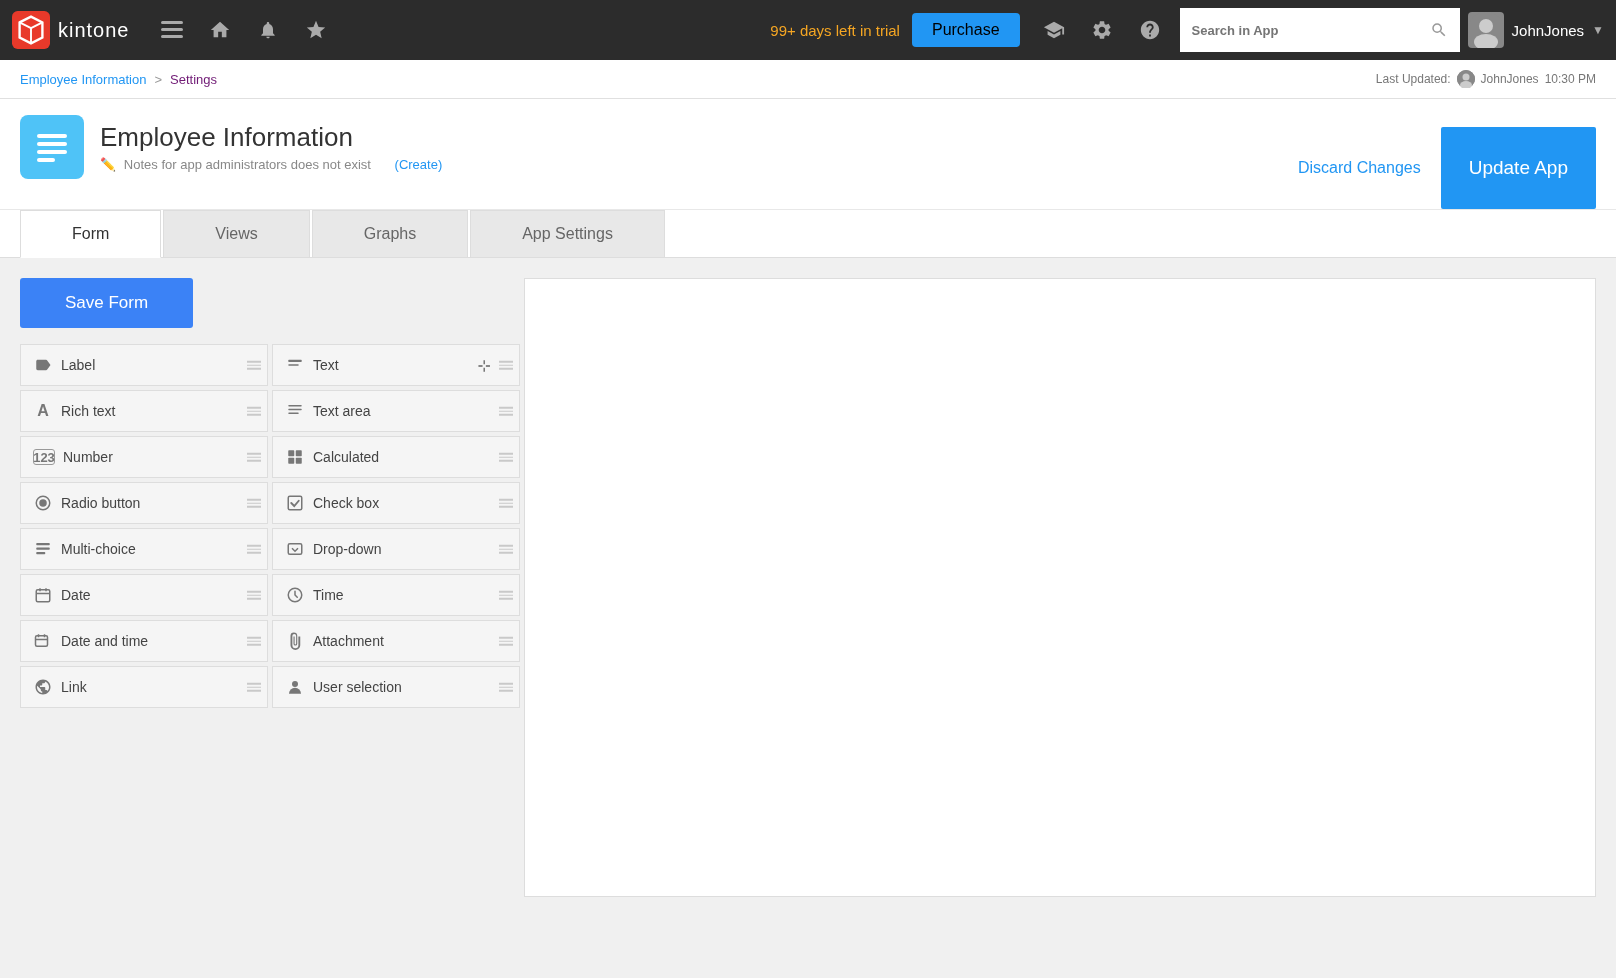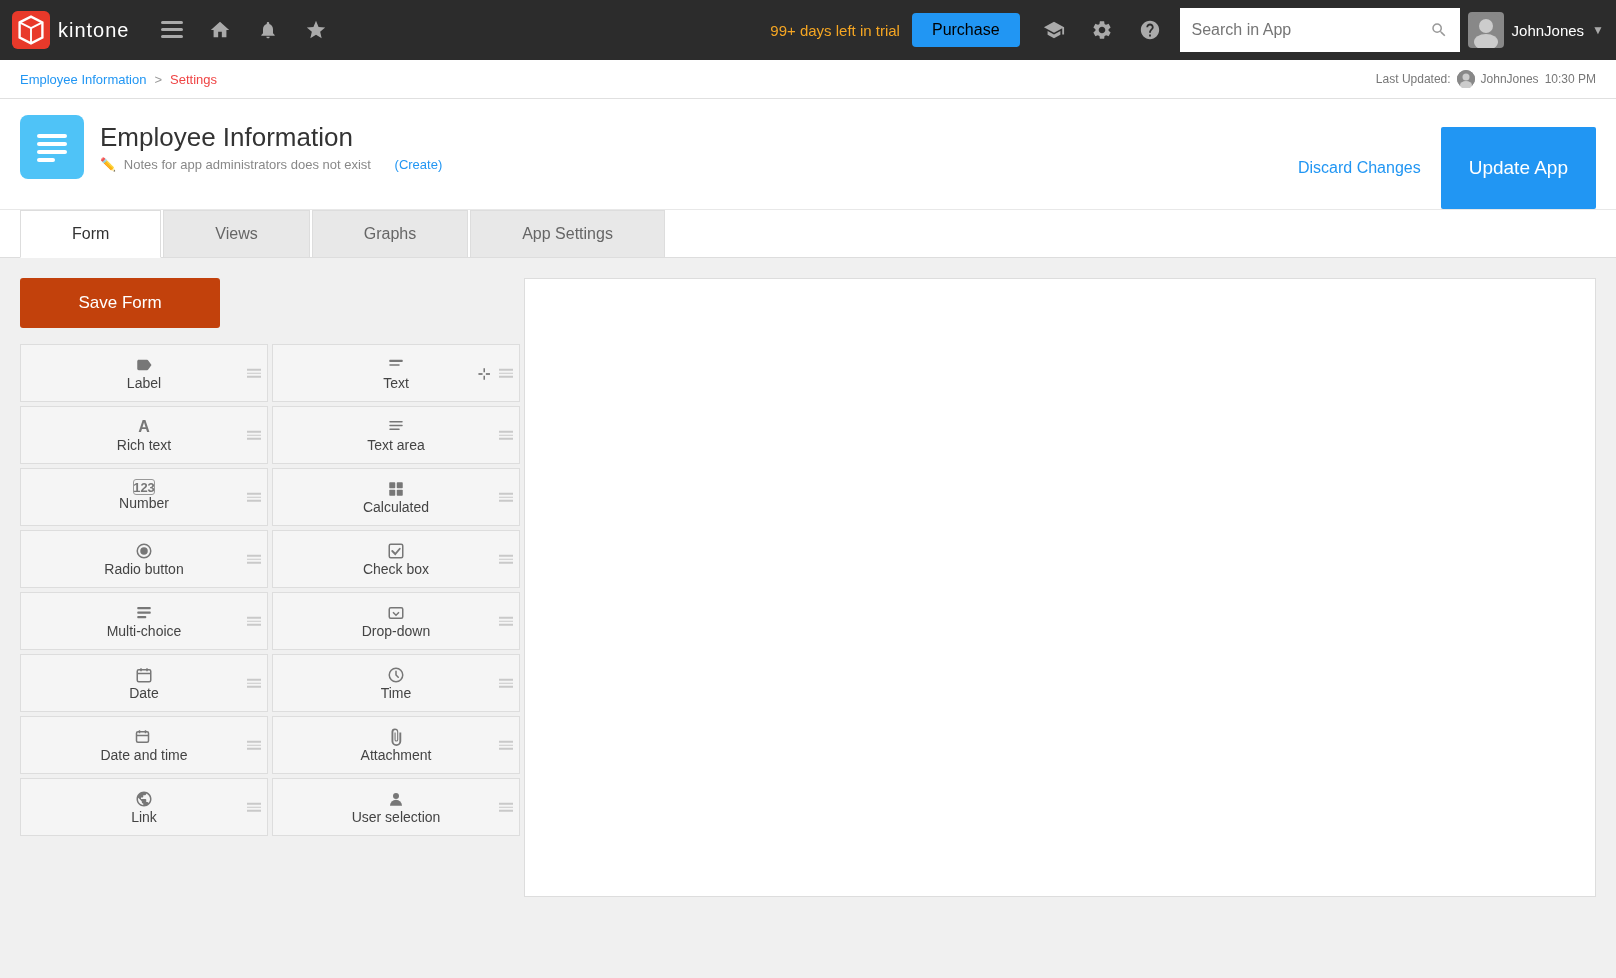--- a/index.html
+++ b/index.html
@@ -80,24 +80,25 @@
       display: flex;
       align-items: center;
       padding: 0 12px;
       gap: 8px;
       min-width: 280px;
       border-radius: 0;
     }
     .search-bar input {
       border: none;
       outline: none;
-      font-size: 16px;
+      font-size: 13px;
       flex: 1;
       background: transparent;
       color: #a21caf;
+      font-weight: bold;
     }
     .user-area {
       display: flex;
       align-items: center;
       gap: 8px;
       margin-left: 8px;
       cursor: pointer;
     }
     .user-avatar {
       width: 36px;
@@ -130,21 +131,21 @@
       border-bottom: 1px solid #e0e0e0;
     }
     .breadcrumb {
       display: flex;
       align-items: center;
       gap: 8px;
       font-size: 13px;
     }
     .breadcrumb a { color: #2196f3; text-decoration: none; }
     .breadcrumb .sep { color: #999; }
-    .breadcrumb .current { color: #ef4444; }
+    .breadcrumb .current { color: #701a75; }
     .last-updated { font-size: 12px; color: #777; display: flex; align-items: center; gap: 6px; }
     .last-updated-avatar {
       width: 18px; height: 18px; border-radius: 50%;
       background: #888;
       display: inline-flex; align-items: center; justify-content: center;
       font-size: 9px; color: #fff;
     }
 
     
     .app-header {
@@ -239,48 +240,47 @@
       background: #f0f0f0;
       min-height: calc(978px - 60px - 44px - 100px - 60px - 55px);
     }
 
     
     .left-panel {
       width: 500px;
       flex-shrink: 0;
     }
     .save-form-btn {
-      background: #c2410c;
+      background: #3b82f6;
       color: #fff;
       border: none;
-      width: 200px;
+      width: 173px;
       height: 50px;
       font-size: 17px;
       cursor: pointer;
       border-radius: 3px;
       margin-bottom: 16px;
       display: block;
     }
     .field-list {
       display: grid;
       grid-template-columns: 1fr 1fr;
       gap: 4px;
     }
     .field-item {
       background: #f5f5f5;
       border: 1px solid #ddd;
       padding: 10px 12px;
       display: flex;
       align-items: center;
-      gap: 0;
+      gap: 8px;
       cursor: grab;
       font-size: 14px;
       color: #444;
       position: relative;
-      flex-direction: column;
     }
     .field-icon {
       width: 20px;
       height: 20px;
       display: flex;
       align-items: center;
       justify-content: center;
       color: #777;
       font-size: 15px;
       flex-shrink: 0;

